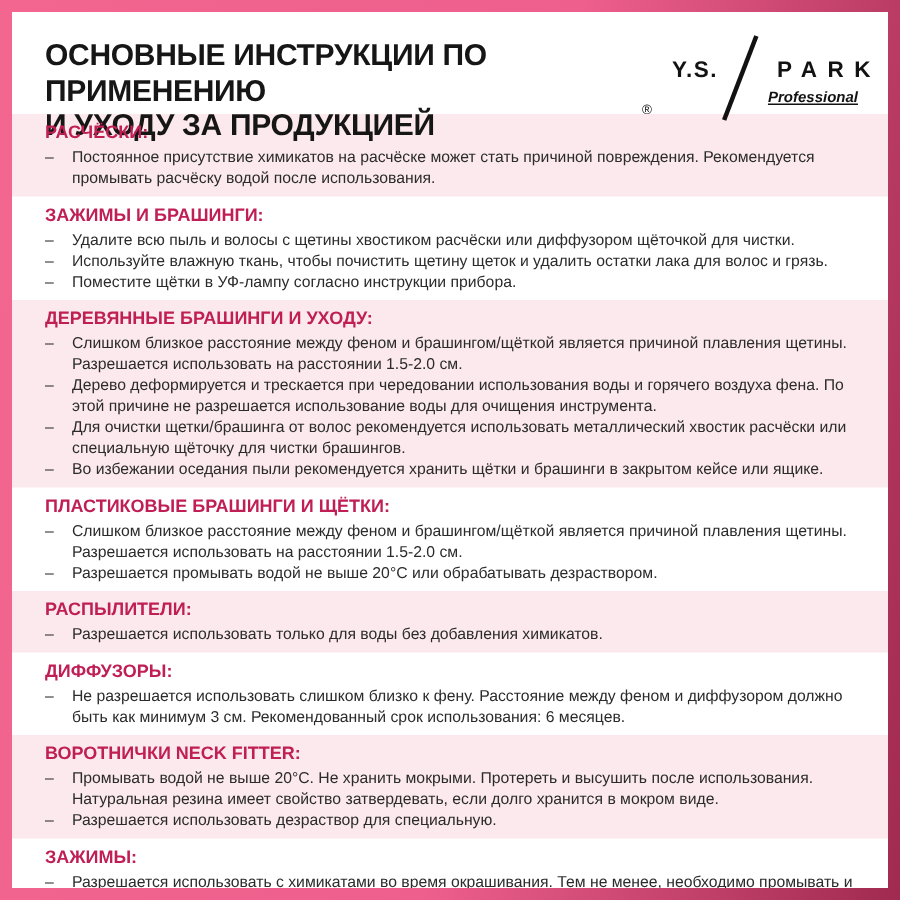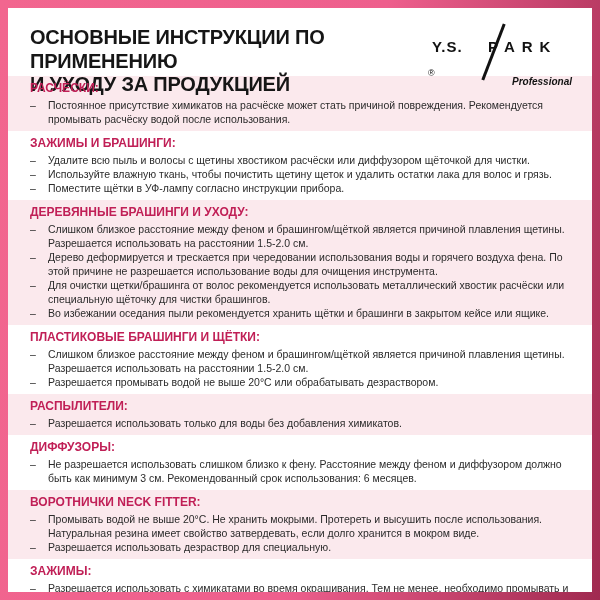--- a/index.html
+++ b/index.html
@@ -16,24 +16,24 @@
   .header{
     display:flex;justify-content:space-between;align-items:flex-start;
     padding:18px 18px 6px 22px;height:68px;box-sizing:border-box;
   }
   .title{
     font-size:20px;font-weight:700;color:#161616;line-height:1.18;
     letter-spacing:-0.2px;
   }
   
   .logo{position:relative;width:148px;height:52px;flex:0 0 148px;margin-top:2px;}
-  .logo-ys{position:absolute;left:6px;top:10px;font-size:15px;font-weight:700;color:#121212;letter-spacing:1px;}
+  .logo-ys{position:absolute;left:22px;top:10px;font-size:15px;font-weight:700;color:#121212;letter-spacing:1px;}
   .logo-slash{position:absolute;left:66px;top:-6px;width:3px;height:60px;background:#121212;transform:rotate(21deg);}
-  .logo-park{position:absolute;left:62px;top:10px;font-size:15px;font-weight:700;color:#121212;letter-spacing:7px;}
-  .logo-prof{position:absolute;right:2px;top:48px;font-size:10px;font-weight:700;font-style:italic;color:#121212;}
+  .logo-park{position:absolute;left:92px;top:10px;font-size:15px;font-weight:700;color:#121212;letter-spacing:7px;}
+  .logo-prof{position:absolute;right:2px;top:32px;font-size:10px;font-weight:700;font-style:italic;color:#121212;text-decoration:underline;}
   .logo-reg{position:absolute;left:2px;top:40px;font-size:9px;color:#121212;}
   
   .section{padding:4px 20px 5px 22px;}
   .section.pink{background:#fbe9ed;}
   .sec-title{margin:0 0 2px 0;font-size:12px;line-height:16px;font-weight:700;color:#c01f56;}
   .sec-list{margin:0;padding:0;list-style:none;}
   .sec-list li{display:flex;font-size:10.5px;line-height:14px;color:#2b2b2b;}
   .dash{flex:0 0 11px;margin-right:7px;text-align:left;}
   .item-text{flex:1;}
 </style>

